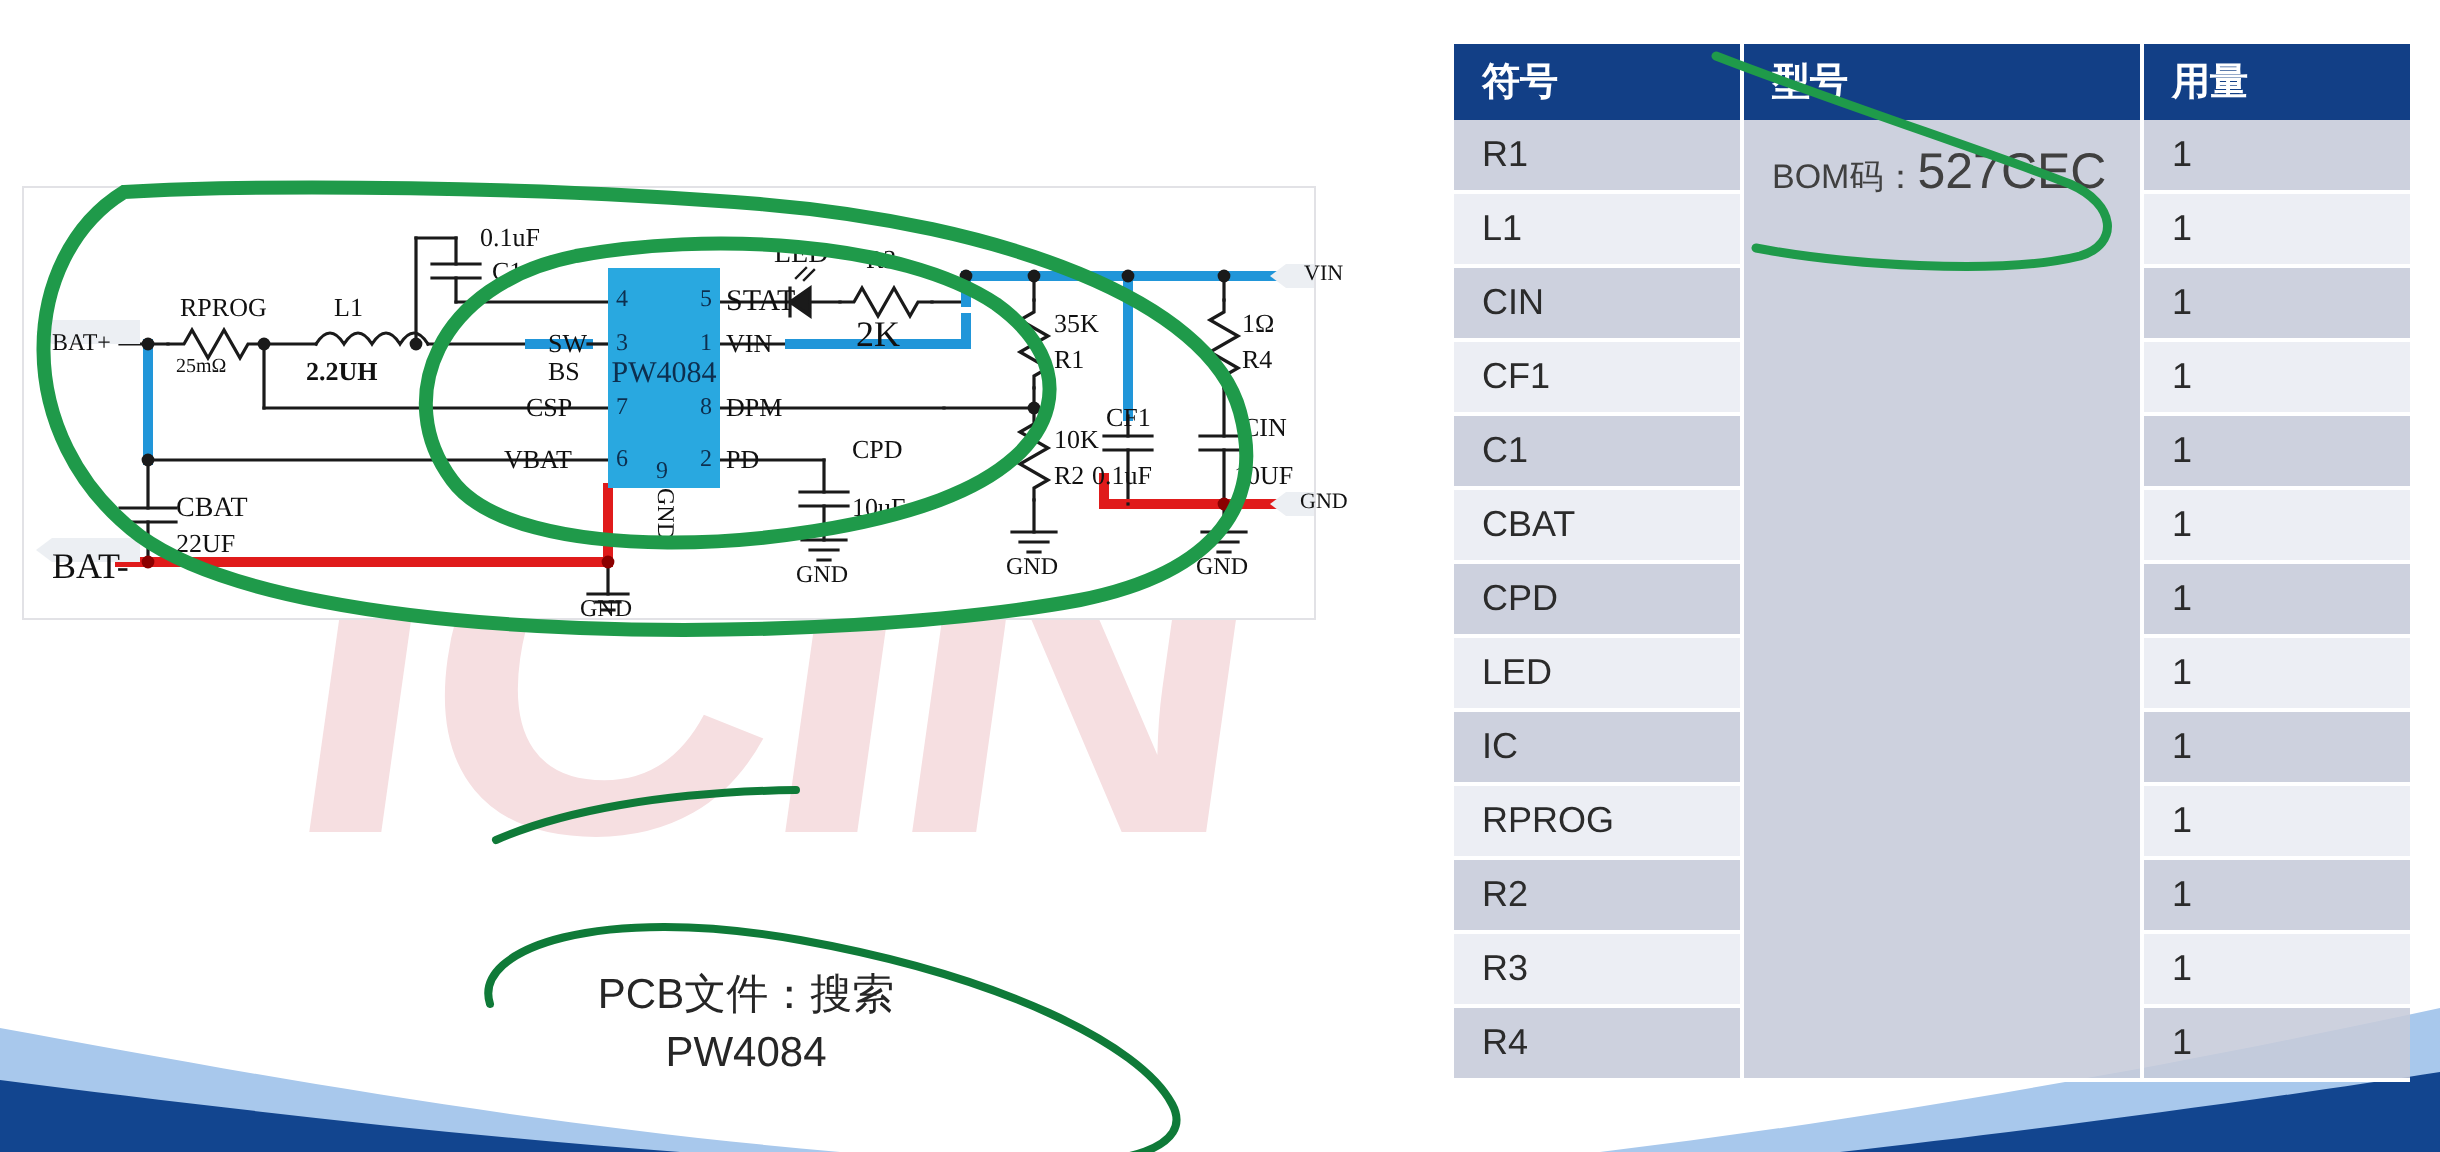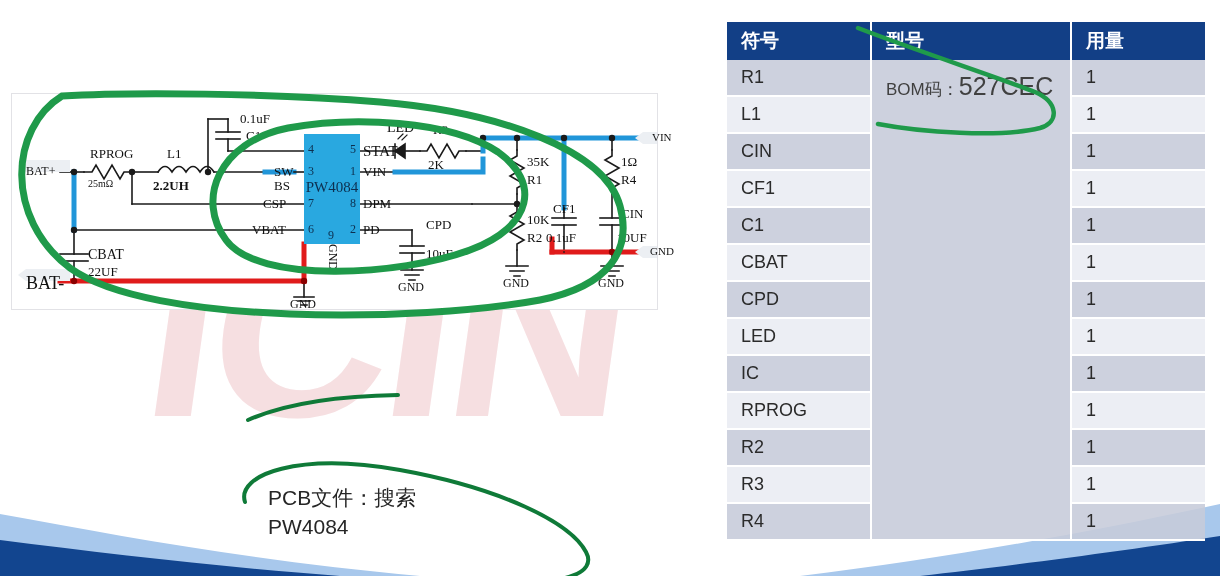--- a/index.html
+++ b/index.html
@@ -31,21 +31,21 @@
     background:#ffffff;border:1px solid #e2e2e6;z-index:3;
   }
   .circuit-svg{position:absolute;left:0;top:0;}
 
   
   .annot{position:absolute;left:0;top:0;z-index:9;pointer-events:none;}
 
   
   .pcb-note{
     position:absolute;left:268px;top:483px;width:210px;z-index:10;
-    font-size:21px;color:#262626;line-height:29px;
+    text-align:center;font-size:21px;color:#262626;line-height:29px;
     font-family:"Liberation Sans", sans-serif;
   }
 
   
   .bom-table{
     position:absolute;left:711px;top:22px;width:478px;z-index:4;
     border-collapse:collapse;table-layout:fixed;
     font-family:"Liberation Sans", sans-serif;
     margin-left:16px;
   }
@@ -237,21 +237,21 @@
 
       <span style="position:absolute;left:290px;top:85px;width:60px;text-align:center;font-size:15px;color:#0d2f4f;">PW4084</span>
 
       <span style="position:absolute;left:351px;top:49px;font-size:15px;">STAT</span>
       <span style="position:absolute;left:351px;top:70px;font-size:13px;">VIN</span>
       <span style="position:absolute;left:351px;top:102px;font-size:13px;">DPM</span>
       <span style="position:absolute;left:351px;top:128px;font-size:13px;">PD</span>
 
       <span style="position:absolute;left:375px;top:26px;font-size:14px;">LED</span>
       <span style="position:absolute;left:421px;top:28px;font-size:13px;">R3</span>
-      <span style="position:absolute;left:416px;top:63px;font-size:13px;">2K</span>
+      <span style="position:absolute;left:416px;top:63px;font-size:18px;">2K</span>
 
       <span style="position:absolute;left:414px;top:123px;font-size:13px;">CPD</span>
       <span style="position:absolute;left:414px;top:152px;font-size:13px;">10uF</span>
       <span style="position:absolute;left:386px;top:186px;font-size:12px;">GND</span>
 
       <span style="position:absolute;left:515px;top:60px;font-size:13px;">35K</span>
       <span style="position:absolute;left:515px;top:78px;font-size:13px;">R1</span>
       <span style="position:absolute;left:515px;top:118px;font-size:13px;">10K</span>
       <span style="position:absolute;left:515px;top:136px;font-size:13px;">R2</span>
       <span style="position:absolute;left:491px;top:182px;font-size:12px;">GND</span>

